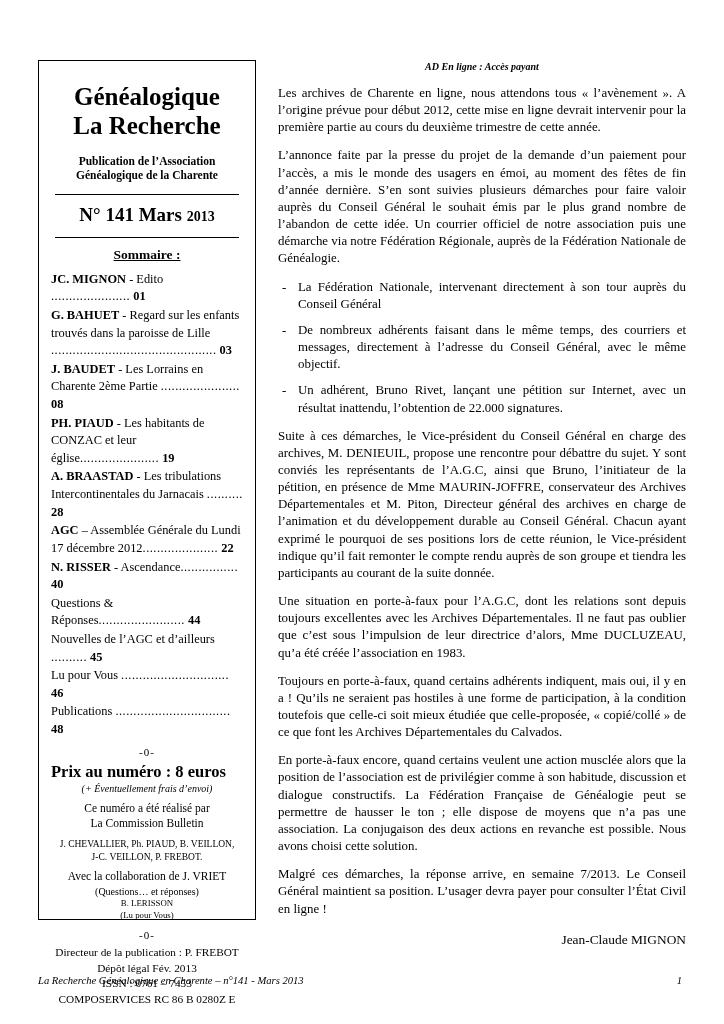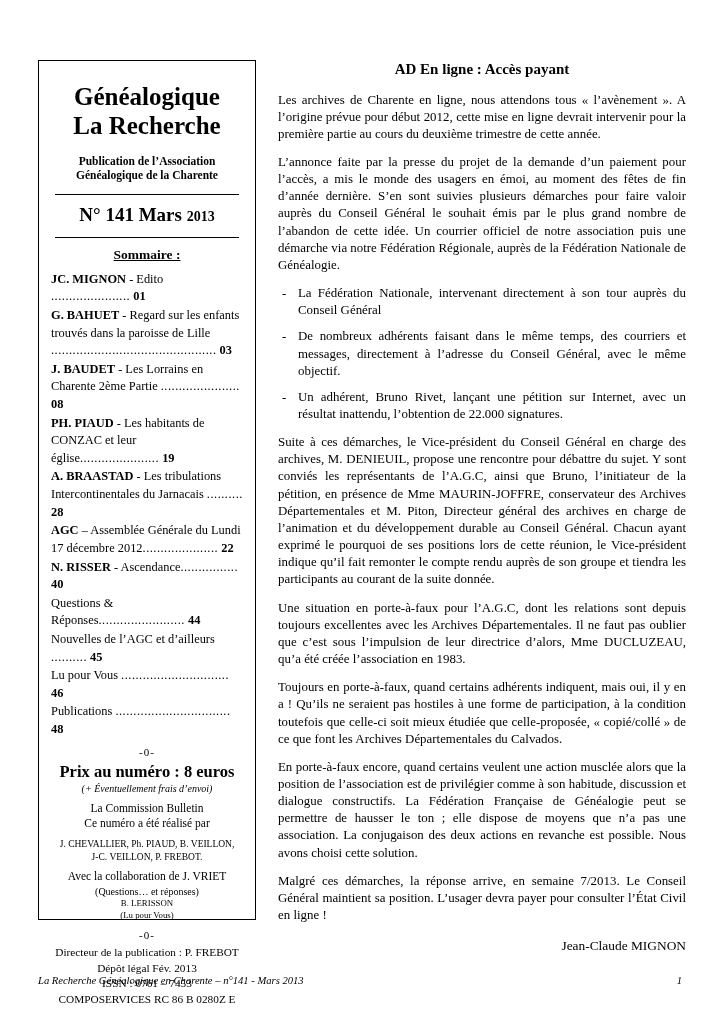--- a/index.html
+++ b/index.html
@@ -88,21 +88,21 @@
   }
 
   .dash-sep {
     text-align: center;
     font-size: 11px;
     margin: 7px 0 4px 0;
     letter-spacing: 1px;
   }
 
   .price {
-    text-align: center;
+    text-align: left;
     font-size: 16.5px;
     font-weight: bold;
     margin: 2px 0 1px 0;
   }
   .price-note {
     text-align: center;
     font-size: 10px;
     font-style: italic;
     margin-bottom: 7px;
   }
@@ -138,23 +138,24 @@
   
   .article {
     flex: 1;
     font-size: 12.9px;
     line-height: 1.33;
     text-align: justify;
   }
   .art-head {
     text-align: center;
     font-weight: bold;
-    font-size: 15px;
+    font-size: 10px;
     line-height: 1.3;
     margin-bottom: 12px;
+    font-style: italic;
   }
   .art-p {
     margin: 0 0 11px 0;
     text-align: justify;
     text-justify: inter-word;
   }
   .bullets {
     margin: 0 0 11px 0;
     padding: 0;
     list-style: none;
@@ -254,22 +255,22 @@
           <span>Publications </span><span class="toc-dots">................................</span> <span class="toc-pg">48</span>
         </div>
       </div>
 
       <div class="dash-sep">-0-</div>
 
       <div class="price">Prix au numéro : 8 euros</div>
       <div class="price-note">(+ Éventuellement frais d’envoi)</div>
 
       <div class="made-by">
+        <div>Ce numéro a été réalisé par</div>
         <div>La Commission Bulletin</div>
-        <div>Ce numéro a été réalisé par</div>
       </div>
 
       <div class="credits">
         <div>J. CHEVALLIER, Ph. PIAUD, B. VEILLON,</div>
         <div>J-C. VEILLON, P. FREBOT.</div>
       </div>
 
       <div class="collab">
         <div>Avec la collaboration de  J. VRIET</div>
         <div class="small">(Questions… et réponses)</div>

